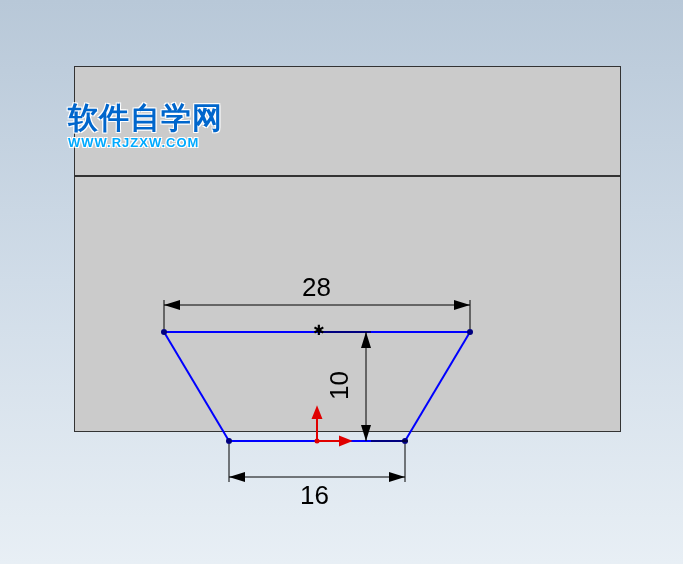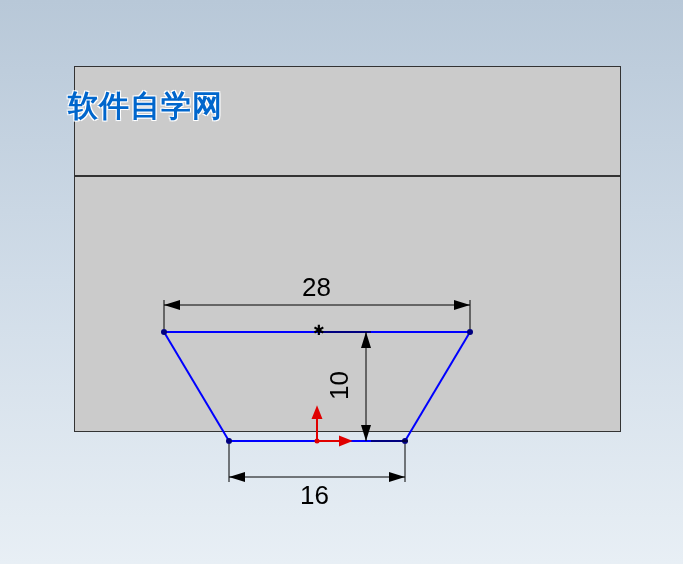--- a/index.html
+++ b/index.html
@@ -24,21 +24,21 @@
     }
     .face-bottom {
       left: 74px;
       top: 176px;
       width: 547px;
       height: 256px;
     }
     .watermark {
       position: absolute;
       left: 68px;
-      top: 86px;
+      top: 98px;
       z-index: 100;
     }
     .watermark-main {
       font-size: 30px;
       font-weight: bold;
       color: #0066cc;
       text-shadow: 
         -1px -1px 0 #fff,
         1px -1px 0 #fff,
         -1px 1px 0 #fff,
@@ -95,20 +95,21 @@
     }
   </style>
 </head>
 <body>
 
 <div class="model-face face-top"></div>
 <div class="model-face face-bottom"></div>
 
 <div class="watermark">
   <div class="watermark-main">软件自学网</div>
+  <div class="watermark-url">WWW.RJZXW.COM</div>
 </div>
 
 <svg class="overlay">
 
   <line class="sketch-line" x1="164" y1="332" x2="470" y2="332"></line>
   <line class="sketch-line" x1="164" y1="332" x2="229" y2="441"></line>
   <line class="sketch-line" x1="470" y1="332" x2="405" y2="441"></line>
   <line class="sketch-line" x1="229" y1="441" x2="405" y2="441"></line>
 
   <circle class="sketch-point" cx="164" cy="332" r="3"></circle>

